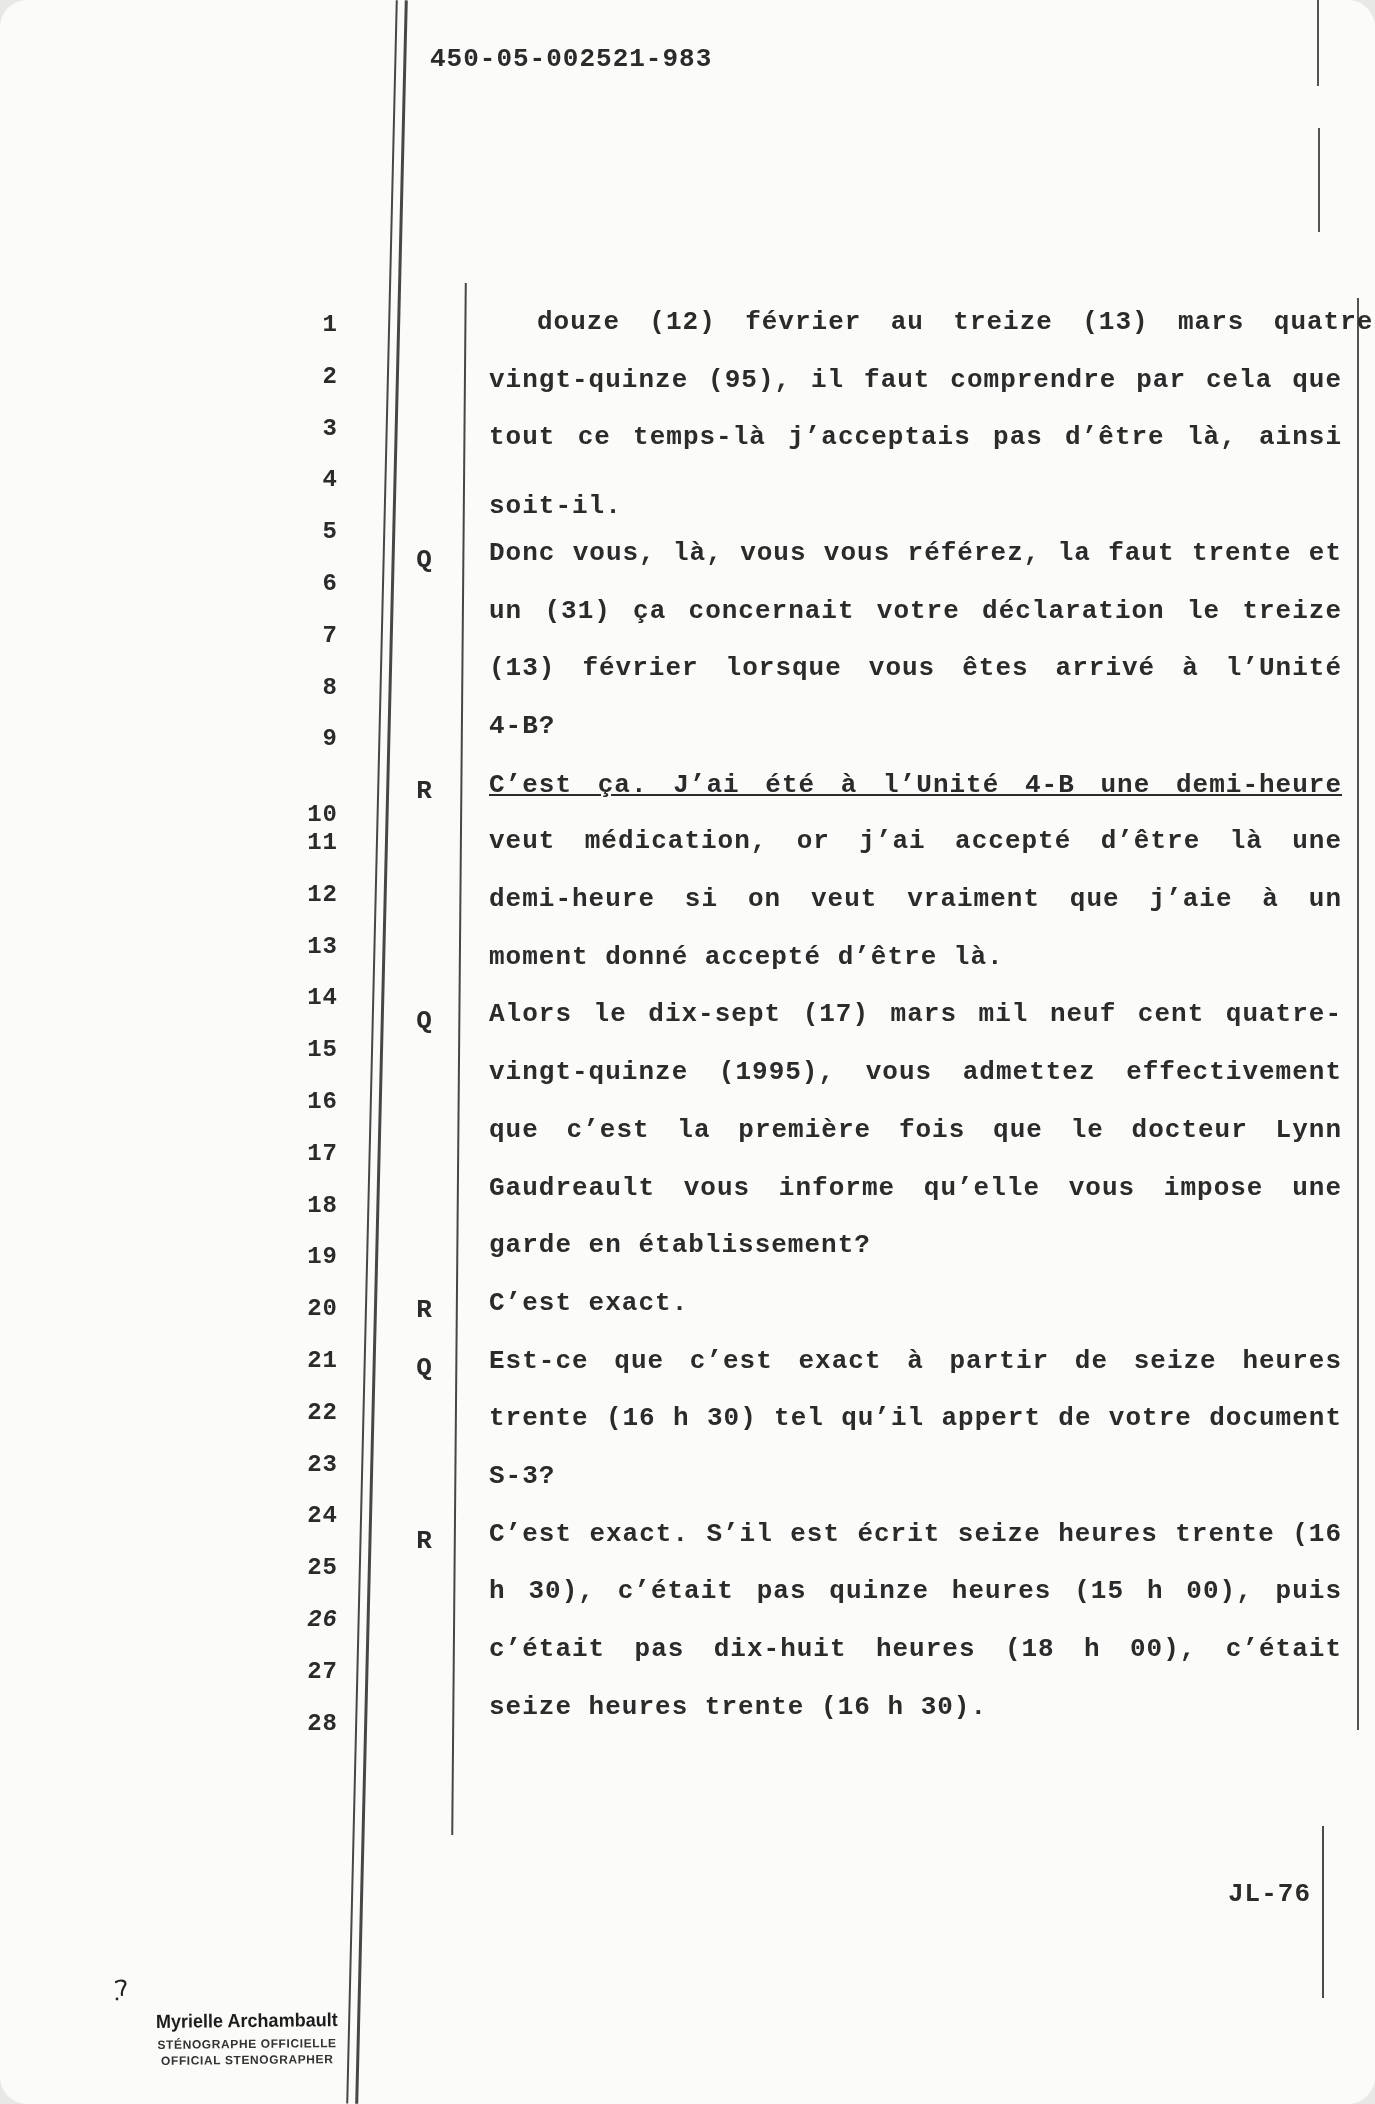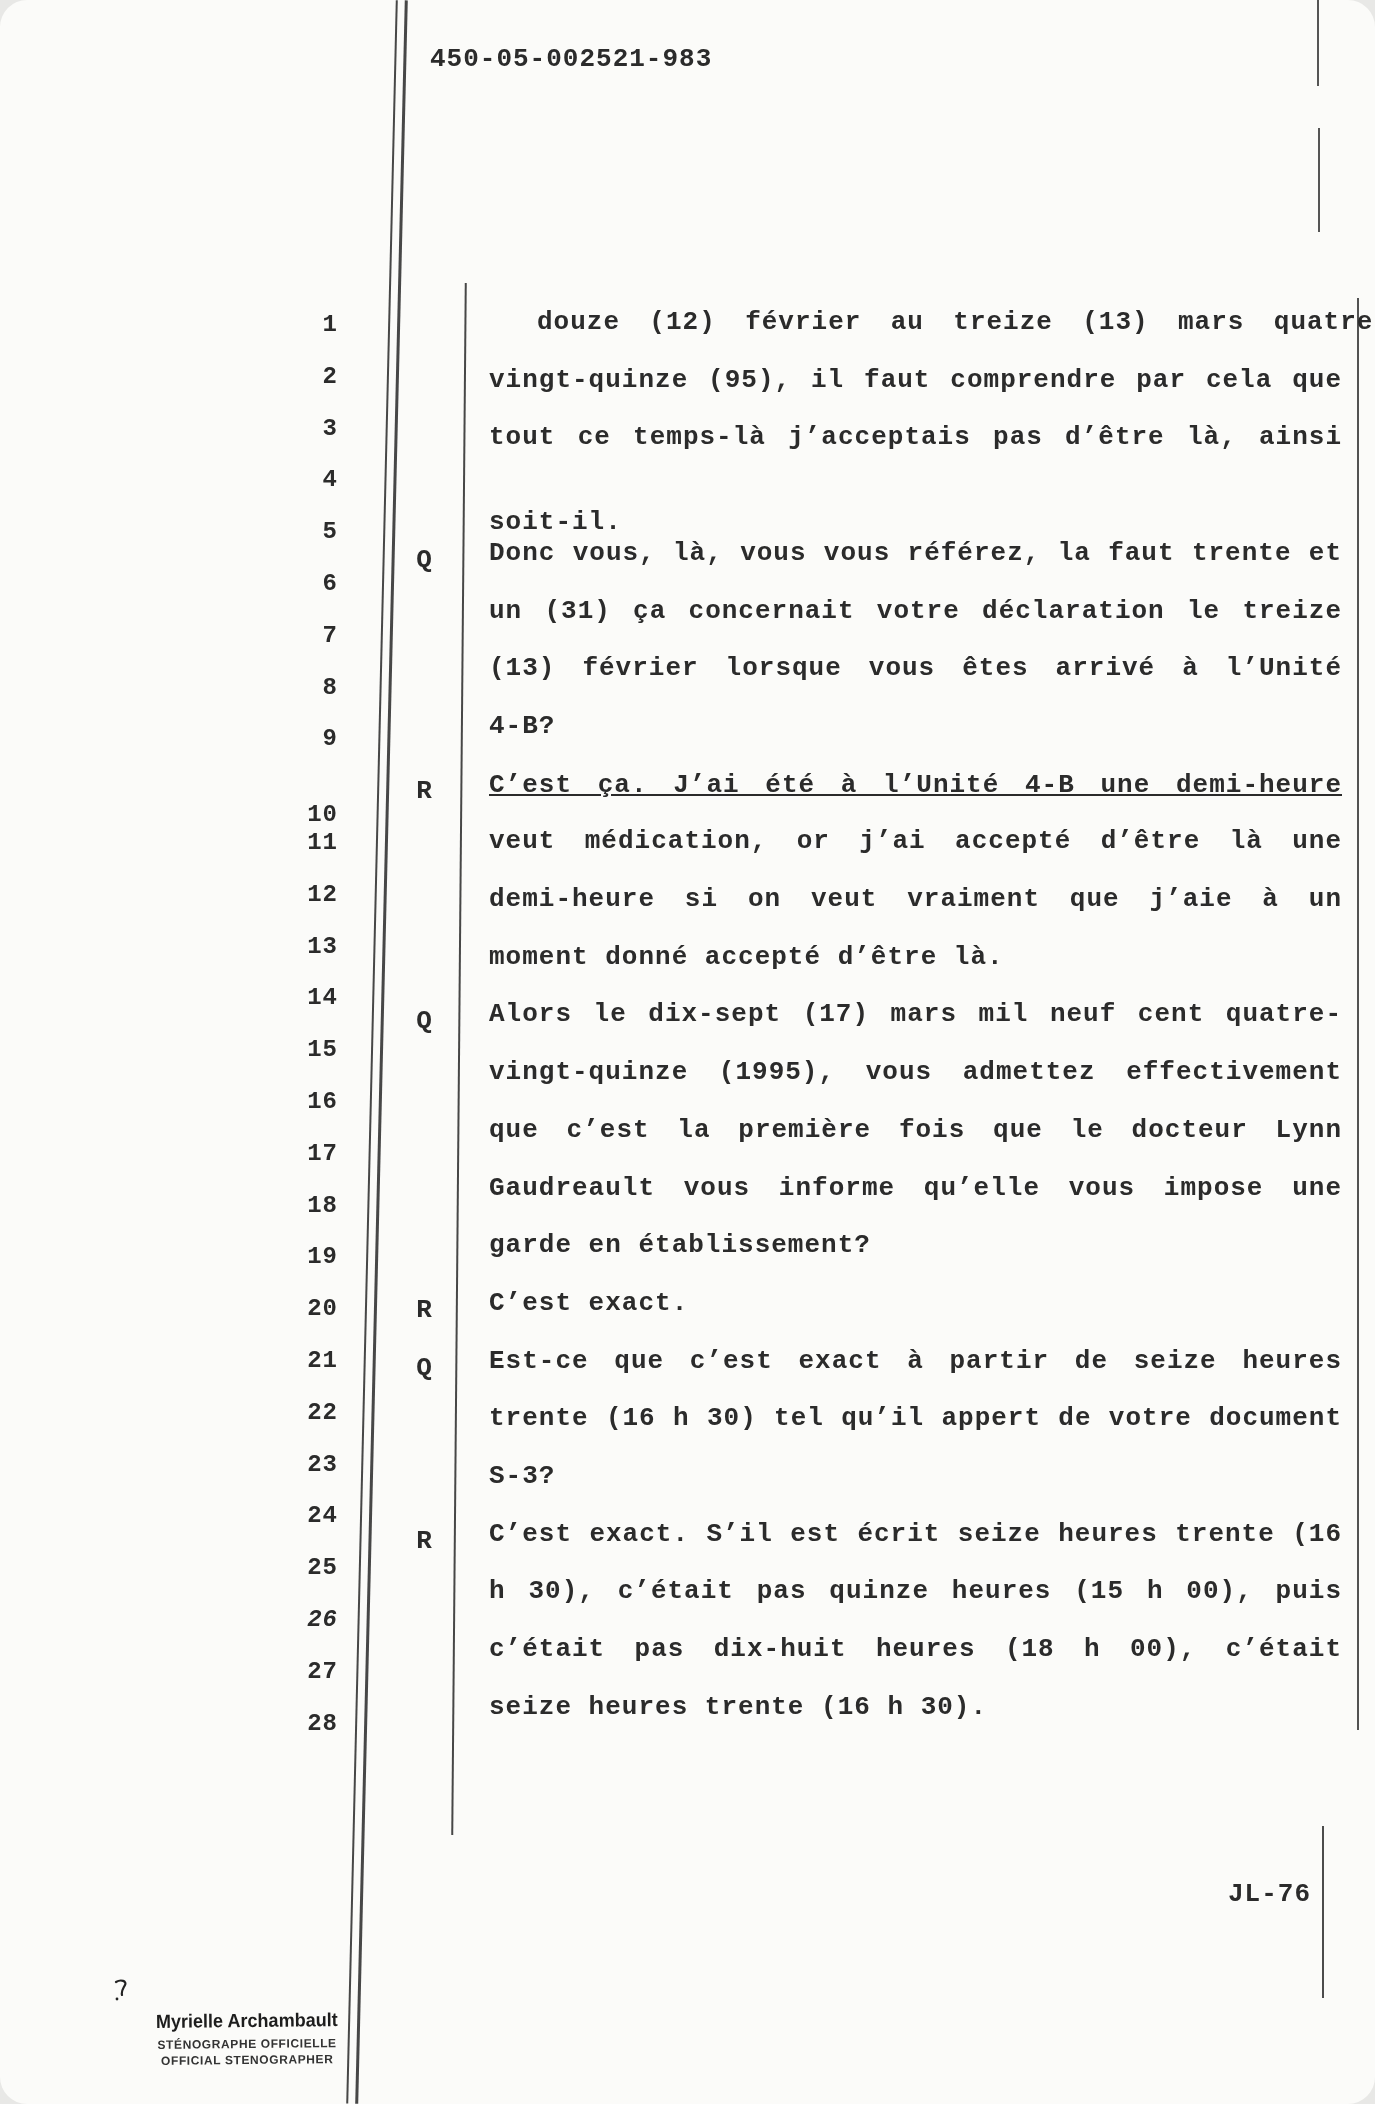--- a/index.html
+++ b/index.html
@@ -128,21 +128,21 @@
       <div class="lnum" style="top: 1399.8px;">22</div>
       <div class="lnum" style="top: 1451.6px;">23</div>
       <div class="lnum" style="top: 1503.4px;">24</div>
       <div class="lnum" style="top: 1555.2px;">25</div>
       <div class="lnum" style="top: 1607px; font-style: italic;">26</div>
       <div class="lnum" style="top: 1658.8px;">27</div>
       <div class="lnum" style="top: 1710.6px;">28</div>
       <div class="tline just" style="top: 306px; margin-left: 48px;">douze (12) février au treize (13) mars quatre-</div>
       <div class="tline just" style="top: 363.7px;">vingt-quinze (95), il faut comprendre par cela que</div>
       <div class="tline just" style="top: 421.4px;">tout ce temps-là j’acceptais pas d’être là, ainsi</div>
-      <div class="tline" style="top: 506px;">soit-il.</div>
+      <div class="tline" style="top: 490px;">soit-il.</div>
       <div class="qr" style="top: 544.8px;">Q</div>
       <div class="tline just" style="top: 536.8px;">Donc vous, là, vous vous référez, la faut trente et</div>
       <div class="tline just" style="top: 594.5px;">un (31) ça concernait votre déclaration le treize</div>
       <div class="tline just" style="top: 652.2px;">(13) février lorsque vous êtes arrivé à l’Unité</div>
       <div class="tline" style="top: 709.9px;">4-B?</div>
       <div class="qr" style="top: 775.6px;">R</div>
       <div class="tline just" style="top: 769px; text-decoration: underline;">C’est ça. J’ai été à l’Unité 4-B une demi-heure</div>
       <div class="tline just" style="top: 825.3px;">veut médication, or j’ai accepté d’être là une</div>
       <div class="tline just" style="top: 883px;">demi-heure si on veut vraiment que j’aie à un</div>
       <div class="tline" style="top: 940.7px;">moment donné accepté d’être là.</div>

